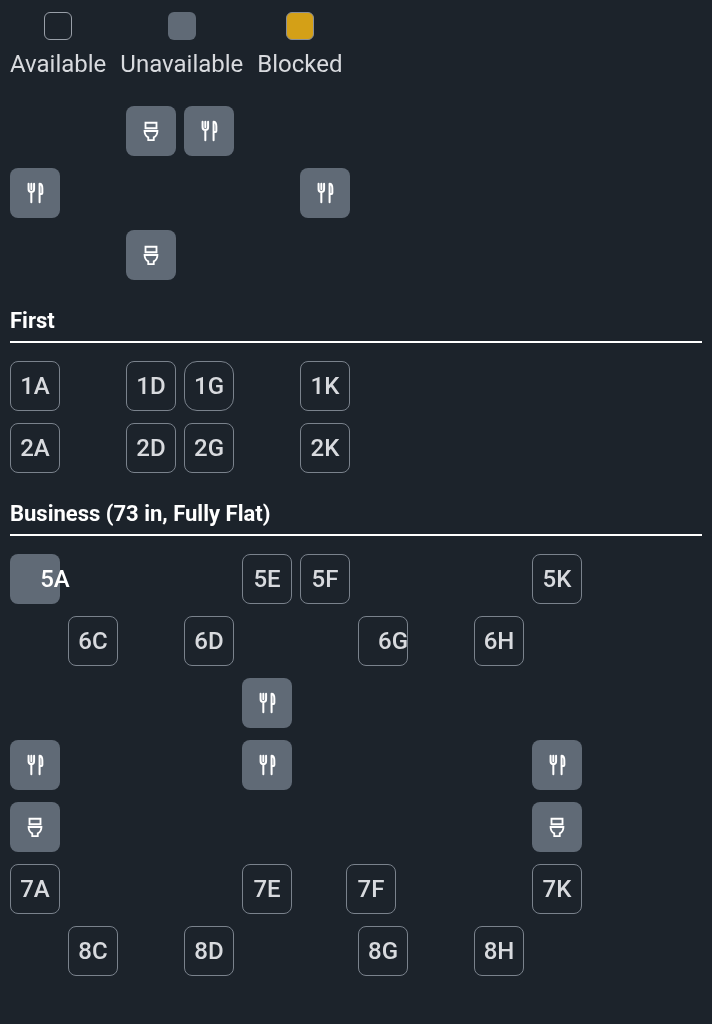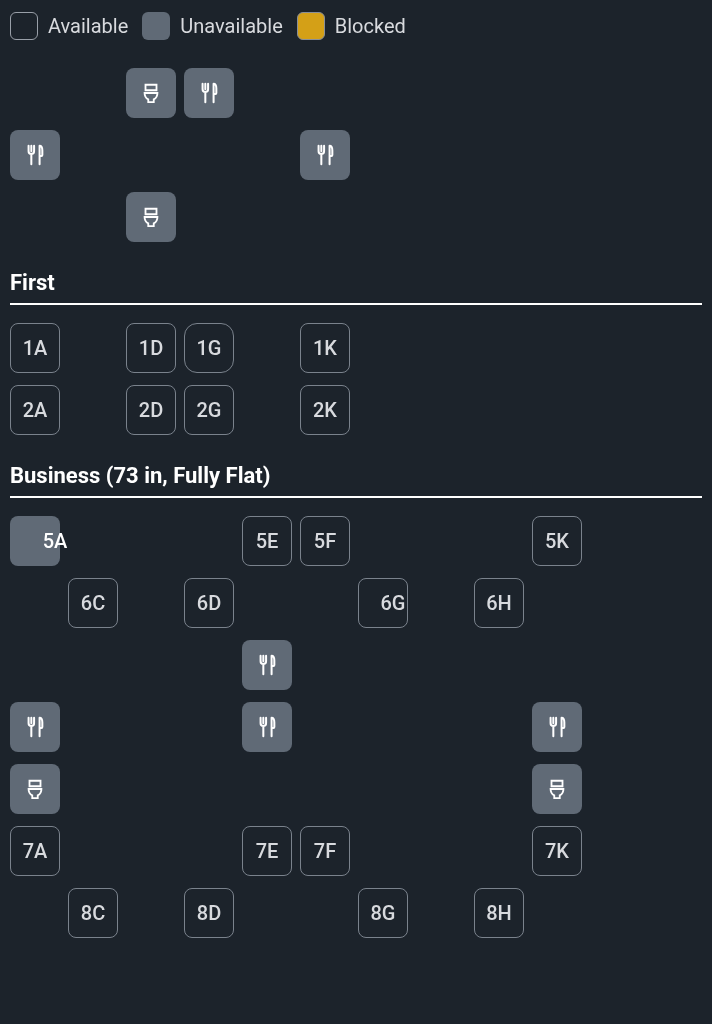--- a/index.html
+++ b/index.html
@@ -13,22 +13,23 @@
     .legend {
       display: flex;
       align-items: center;
       gap: 14px;
       margin-bottom: 28px;
     }
     .legend-item {
       display: flex;
       align-items: center;
       gap: 10px;
-      font-size: 20px;
+      font-size: 24px;
       color: #d8dade;
+      flex-direction: column;
     }
     .legend-swatch {
       width: 28px;
       height: 28px;
       border-radius: 6px;
     }
     .swatch-available {
       background: #1c232b;
       border: 1.5px solid #999fa8;
     }
@@ -46,21 +47,21 @@
       gap: 12px 0;
       justify-content: start;
     }
     .cell {
       width: 50px;
       height: 50px;
       border-radius: 8px;
       display: flex;
       align-items: center;
       justify-content: center;
-      font-size: 20px;
+      font-size: 24px;
       font-weight: 500;
     }
     .cell-available {
       background: #1c232b;
       border: 1.5px solid #7a828c;
       color: #d8dade;
       cursor: pointer;
     }
     .cell-unavailable {
       background: #606a76;
@@ -194,19 +195,19 @@
     <div class="cell cell-amenity" style="grid-area: 3 / 10;">
       <svg width="22" height="24" viewBox="0 0 24 24" fill="none" stroke="white" stroke-width="2" stroke-linecap="round">
         <path d="M6 3 L18 3 L18 9 L6 9 Z"></path>
         <path d="M5 12 L19 12 Q19 17 15 19 L15 22 L9 22 L9 19 Q5 17 5 12 Z"></path>
       </svg>
     </div>
   </div>
 <div class="grid" id="business-grid-b" style="margin-top:12px;">
     <div class="cell cell-available" style="grid-area: 1 / 1;">7A</div>
     <div class="cell cell-available" style="grid-area: 1 / 5;">7E</div>
-    <div class="cell cell-available" style="grid-area: 1 / 6;">7F</div>
+    <div class="cell cell-available" style="grid-area: 1 / 6; margin-left: 46px;">7F</div>
     <div class="cell cell-available" style="grid-area: 1 / 10;">7K</div>
     <div class="cell cell-available" style="grid-area: 2 / 2;">8C</div>
     <div class="cell cell-available" style="grid-area: 2 / 4;">8D</div>
     <div class="cell cell-available" style="grid-area: 2 / 7;">8G</div>
     <div class="cell cell-available" style="grid-area: 2 / 9;">8H</div>
   </div>
 
 </body></html>

